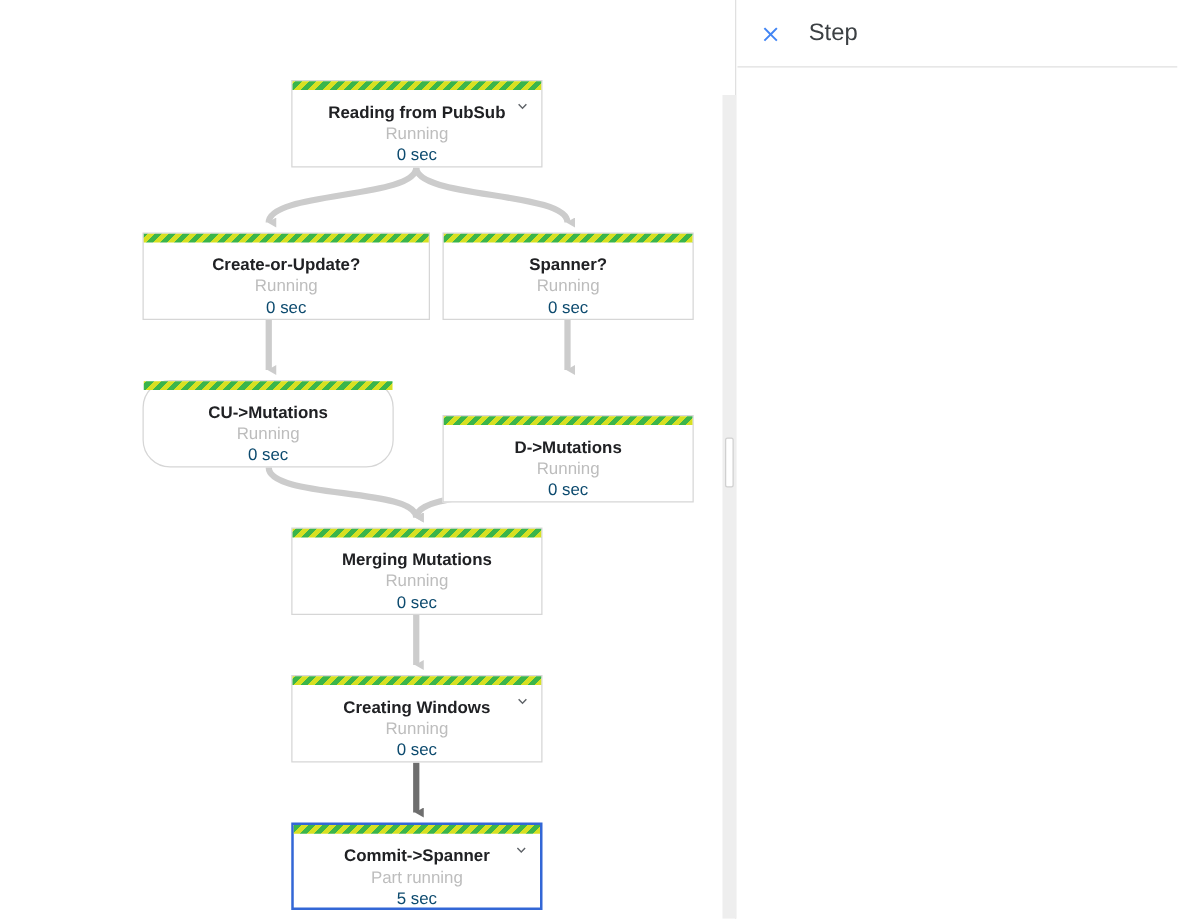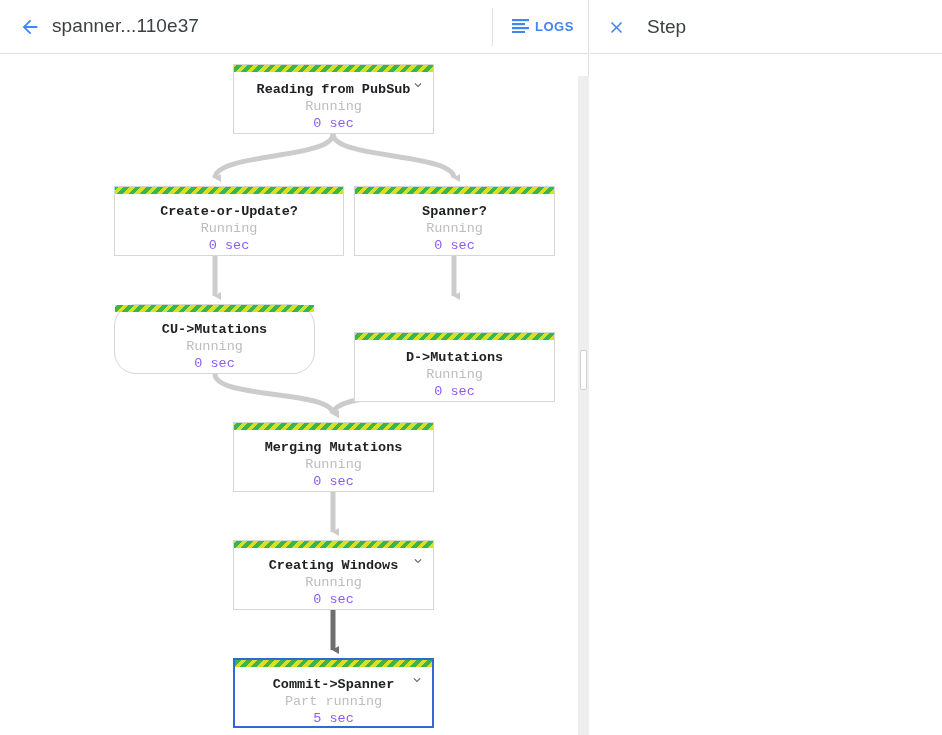--- a/index.html
+++ b/index.html
@@ -99,21 +99,20 @@
     position: absolute;
     left: 0; top: 0;
   }
 
   .node {
     position: absolute;
     background: #ffffff;
     border: 1px solid #d6d6d6;
     box-sizing: border-box;
     cursor: pointer;
-    font-family: Liberation Mono, monospace;
   }
   .node.selected {
     border: 2px solid #3367d6;
   }
   .node-stripe {
     height: 7px;
     width: 100%;
     background-image: repeating-linear-gradient(
       -45deg,
       #d7e022 0px, #d7e022 4px,
@@ -130,21 +129,21 @@
     color: #202124;
     line-height: 17px;
   }
   .node-status {
     font-size: 13.5px;
     color: #bdbdbd;
     line-height: 17px;
   }
   .node-time {
     font-size: 13.5px;
-    color: #8b5cf6;
+    color: #0c4a6e;
     line-height: 17px;
   }
   .node-chevron {
     position: absolute;
     right: 8px; top: 13px;
     width: 14px; height: 14px;
     cursor: pointer;
   }
 
   
@@ -200,42 +199,20 @@
     line-height: 28px;
   }
 </style>
 </head>
 <body>
 
 <div id="root">
 
   <div id="left-pane">
 
-    <div id="left-toolbar">
-
-      <div id="back-button">
-        <svg width="22" height="22" viewBox="0 0 24 24">
-          <path d="M20 11H7.8l5.6-5.6L12 4l-8 8 8 8 1.4-1.4L7.8 13H20v-2z" fill="#4285f4"></path>
-        </svg>
-      </div>
-
-      <div id="job-title">spanner...110e37</div>
-
-      <div id="toolbar-divider"></div>
-
-      <div id="logs-button">
-        <svg class="logs-icon" width="17" height="14" viewBox="0 0 17 14">
-          <rect x="0" y="0" width="17" height="2.2" fill="#4285f4"></rect>
-          <rect x="0" y="4" width="13" height="2.2" fill="#4285f4"></rect>
-          <rect x="0" y="8" width="17" height="2.2" fill="#4285f4"></rect>
-          <rect x="0" y="12" width="13" height="2.2" fill="#4285f4"></rect>
-        </svg>
-        <span class="logs-label">LOGS</span>
-      </div>
-    </div>
 
     <div id="graph-canvas">
       <svg id="graph-svg" width="576" height="680">
         <defs>
           <marker id="arrow-light" markerWidth="10" markerHeight="10" refX="4" refY="7" orient="auto" markerUnits="userSpaceOnUse">
             <path d="M0,1 L8,1 L4,8 Z" fill="#cccccc"></path>
           </marker>
           <marker id="arrow-dark" markerWidth="10" markerHeight="10" refX="4" refY="7" orient="auto" markerUnits="userSpaceOnUse">
             <path d="M0,1 L8,1 L4,8 Z" fill="#6e6e6e"></path>
           </marker>

